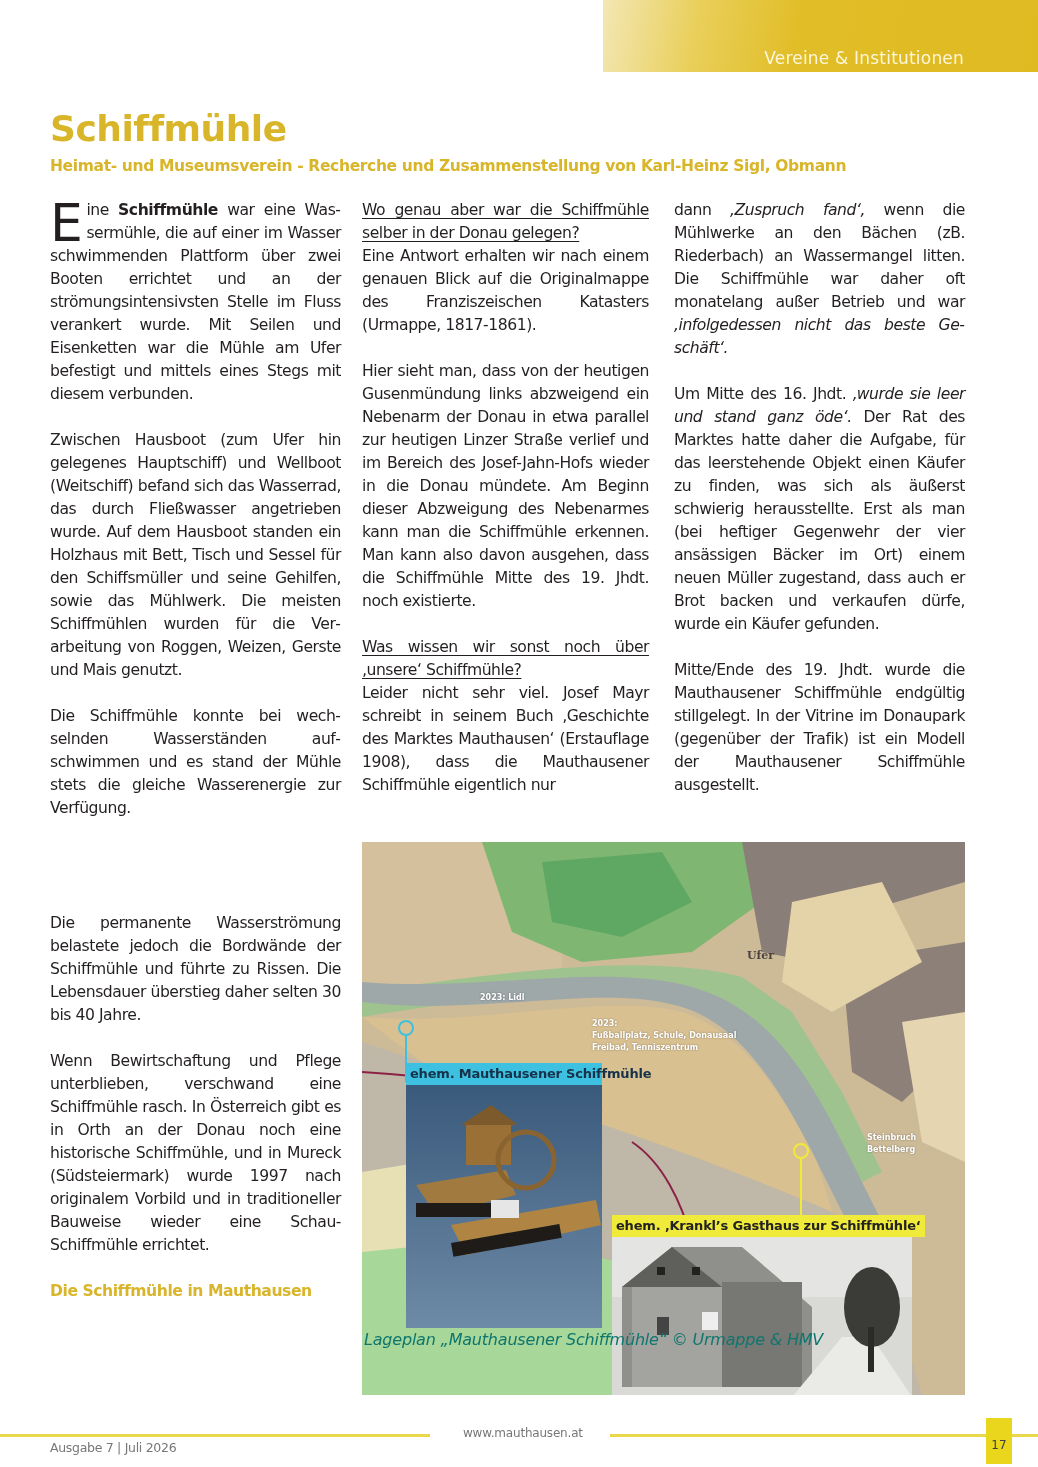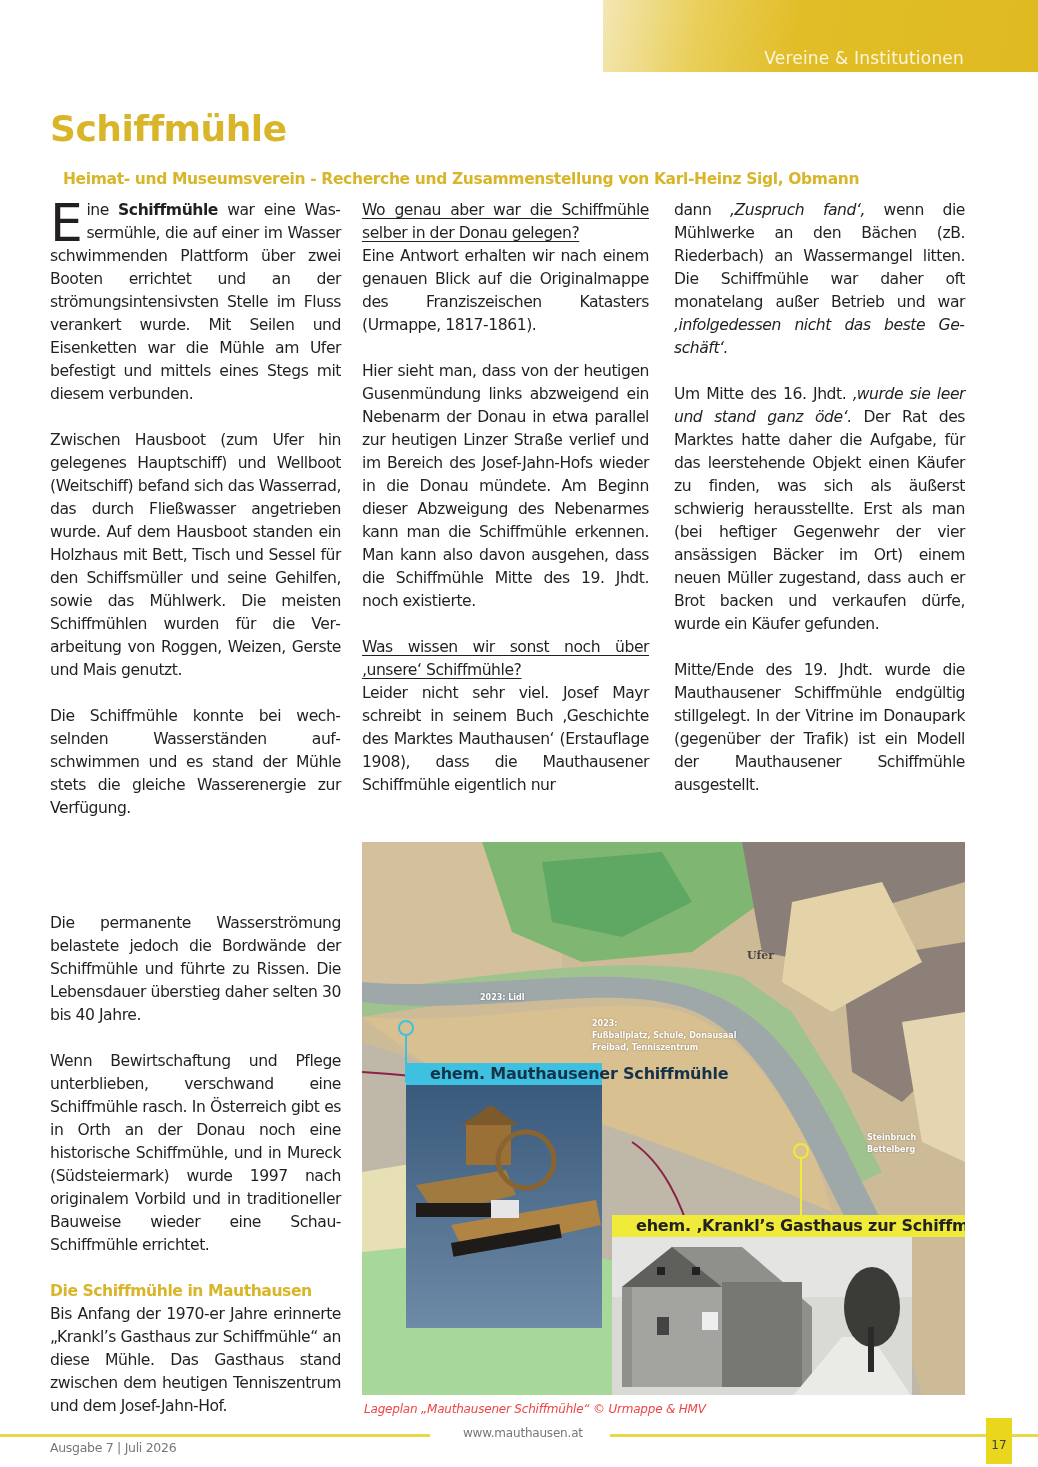--- a/index.html
+++ b/index.html
@@ -13,21 +13,21 @@
   }
   .header-band .section-label {
     position: absolute; right: 74px; top: 48px; font-size: 17px; color: #fdf6dc;
     font-family: "DejaVu Sans", sans-serif; letter-spacing: 0.2px;
   }
   .title {
     position: absolute; left: 50px; top: 108px; margin: 0; font-size: 36px;
     font-weight: bold; color: #d9b52a; font-family: "DejaVu Sans", sans-serif; letter-spacing: -0.5px;
   }
   .subtitle {
-    position: absolute; left: 50px; top: 157px; margin: 13px; font-size: 15.5px; font-weight: bold;
+    position: absolute; left: 50px; top: 157px; margin: 0; font-size: 15.5px; font-weight: bold;
     color: #d9b52a; font-family: "DejaVu Sans", sans-serif; letter-spacing: -0.35px; white-space: nowrap;
   }
   .col {
     position: absolute; font-size: 15.6px; line-height: 23px; text-align: justify;
     font-family: "DejaVu Sans", sans-serif; color: #231f20; letter-spacing: -0.45px;
     hyphens: manual;
   }
   .col p { margin: 0 0 23px 0; }
   .col1 { left: 50px; top: 199px; width: 291px; }
   .col2 { left: 362px; top: 199px; width: 287px; }
@@ -37,38 +37,38 @@
     float: left; font-size: 52px; line-height: 44px; margin: 2px 4px 0 0; font-weight: normal; color:#231f20;
   }
   .q { text-decoration: underline; text-underline-offset: 3px; display: block; }
   .yh { color: #d9b52a; font-weight: bold; display: block; }
   em { font-style: italic; margin-top: 44px; }
   .figure {
     position: absolute; left: 362px; top: 842px; width: 603px; height: 553px; overflow: hidden;
     background: #c9b89a;
   }
   .caption {
-    position: absolute; left: 364px; top: 1402px; font-size: 12px; font-style: italic; color: #ef4444;
+    position: absolute; left: 364px; top: 1330px; font-size: 16px; font-style: italic; color: #0f766e;
     font-family: "DejaVu Sans", sans-serif; letter-spacing: -0.2px;
   }
   .footer-line {
     position: absolute; top: 1434px; height: 3px; background: #e8d84a;
   }
   .footer-left { position: absolute; left: 50px; top: 1440px; font-size: 12.5px; color: #777; letter-spacing: -0.3px; }
   .footer-center { position: absolute; left: 463px; top: 1426px; font-size: 12px; color: #777; letter-spacing: -0.2px; }
   .page-box {
     position: absolute; left: 986px; top: 1418px; width: 26px; height: 46px; background: #e9d61d;
   }
   .page-box span { position: absolute; left: 0; right: 0; top: 20px; text-align: center; font-size: 12px; color: #404040; }
   .map-label-white {
     position: absolute; color: #fff; font-size: 8px; font-weight: bold; line-height: 12px;
     font-family: "DejaVu Sans", sans-serif; text-shadow: 0 0 2px rgba(0,0,0,0.4);
   }
   .box-label {
-    position: absolute; font-size: 16px; font-weight: bold; color: #222; padding: 4px 24px;
+    position: absolute; font-size: 13px; font-weight: bold; color: #222; padding: 4px 4px;
     font-family: "DejaVu Sans", sans-serif; white-space: nowrap; letter-spacing: -0.2px;
   }
 </style>
 </head>
 <body>
 
 <div class="header-band">
   <span class="section-label">Vereine &amp; Institutionen</span>
 </div>
 
@@ -81,21 +81,20 @@
   </p>
   <p>Zwischen Hausboot (zum Ufer hin gelegenes Hauptschiff) und Well­boot (Weitschiff) befand sich das Wasserrad, das durch Fließwas­ser angetrieben wurde. Auf dem Hausboot standen ein Holzhaus mit Bett, Tisch und Sessel für den Schiffsmüller und seine Gehilfen, sowie das Mühlwerk. Die meisten Schiffmühlen wurden für die Ver­arbeitung von Roggen, Weizen, Gerste und Mais genutzt.</p>
   <p>Die Schiffmühle konnte bei wech­selnden Wasserständen auf­schwimmen und es stand der Mühle stets die gleiche Wasser­energie zur Verfügung.</p>
 </div>
 
 <div class="col col1-lower">
   <p>Die permanente Wasserströmung belastete jedoch die Bordwände der Schiffmühle und führte zu Ris­sen. Die Lebensdauer überstieg da­her selten 30 bis 40 Jahre.</p>
   <p>Wenn Bewirtschaftung und Pfle­ge unterblieben, verschwand eine Schiffmühle rasch. In Österreich gibt es in Orth an der Donau noch eine historische Schiffmühle, und in Mureck (Südsteiermark) wurde 1997 nach originalem Vorbild und in traditioneller Bauweise wieder eine Schau-Schiffmühle errichtet.</p>
   <p>
     <span class="yh">Die Schiffmühle in Mauthausen</span>
-    <span>Bis Anfang der 1970-er Jahre er­innerte „Krankl’s Gasthaus zur Schiffmühle“ an diese Mühle. Das Gasthaus stand zwischen dem heutigen Tenniszentrum und dem Josef-Jahn-Hof.</span>
   </p>
 </div>
 
 <div class="col col2">
   <p>
     <span class="q">Wo genau aber war die Schiffmüh­le selber in der Donau gelegen?</span>
     <span>Eine Antwort erhalten wir nach einem genauen Blick auf die Ori­ginalmappe des Franziszeischen Katasters (Urmappe, 1817-1861).</span>
   </p>
   <p>Hier sieht man, dass von der heuti­gen Gusenmündung links abzwei­gend ein Nebenarm der Donau in etwa parallel zur heutigen Lin­zer Straße verlief und im Bereich des Josef-Jahn-Hofs wieder in die Donau mündete. Am Beginn die­ser Abzweigung des Nebenarmes kann man die Schiffmühle erken­nen. Man kann also davon aus­gehen, dass die Schiffmühle Mitte des 19. Jhdt. noch existierte.</p>
   <p>

